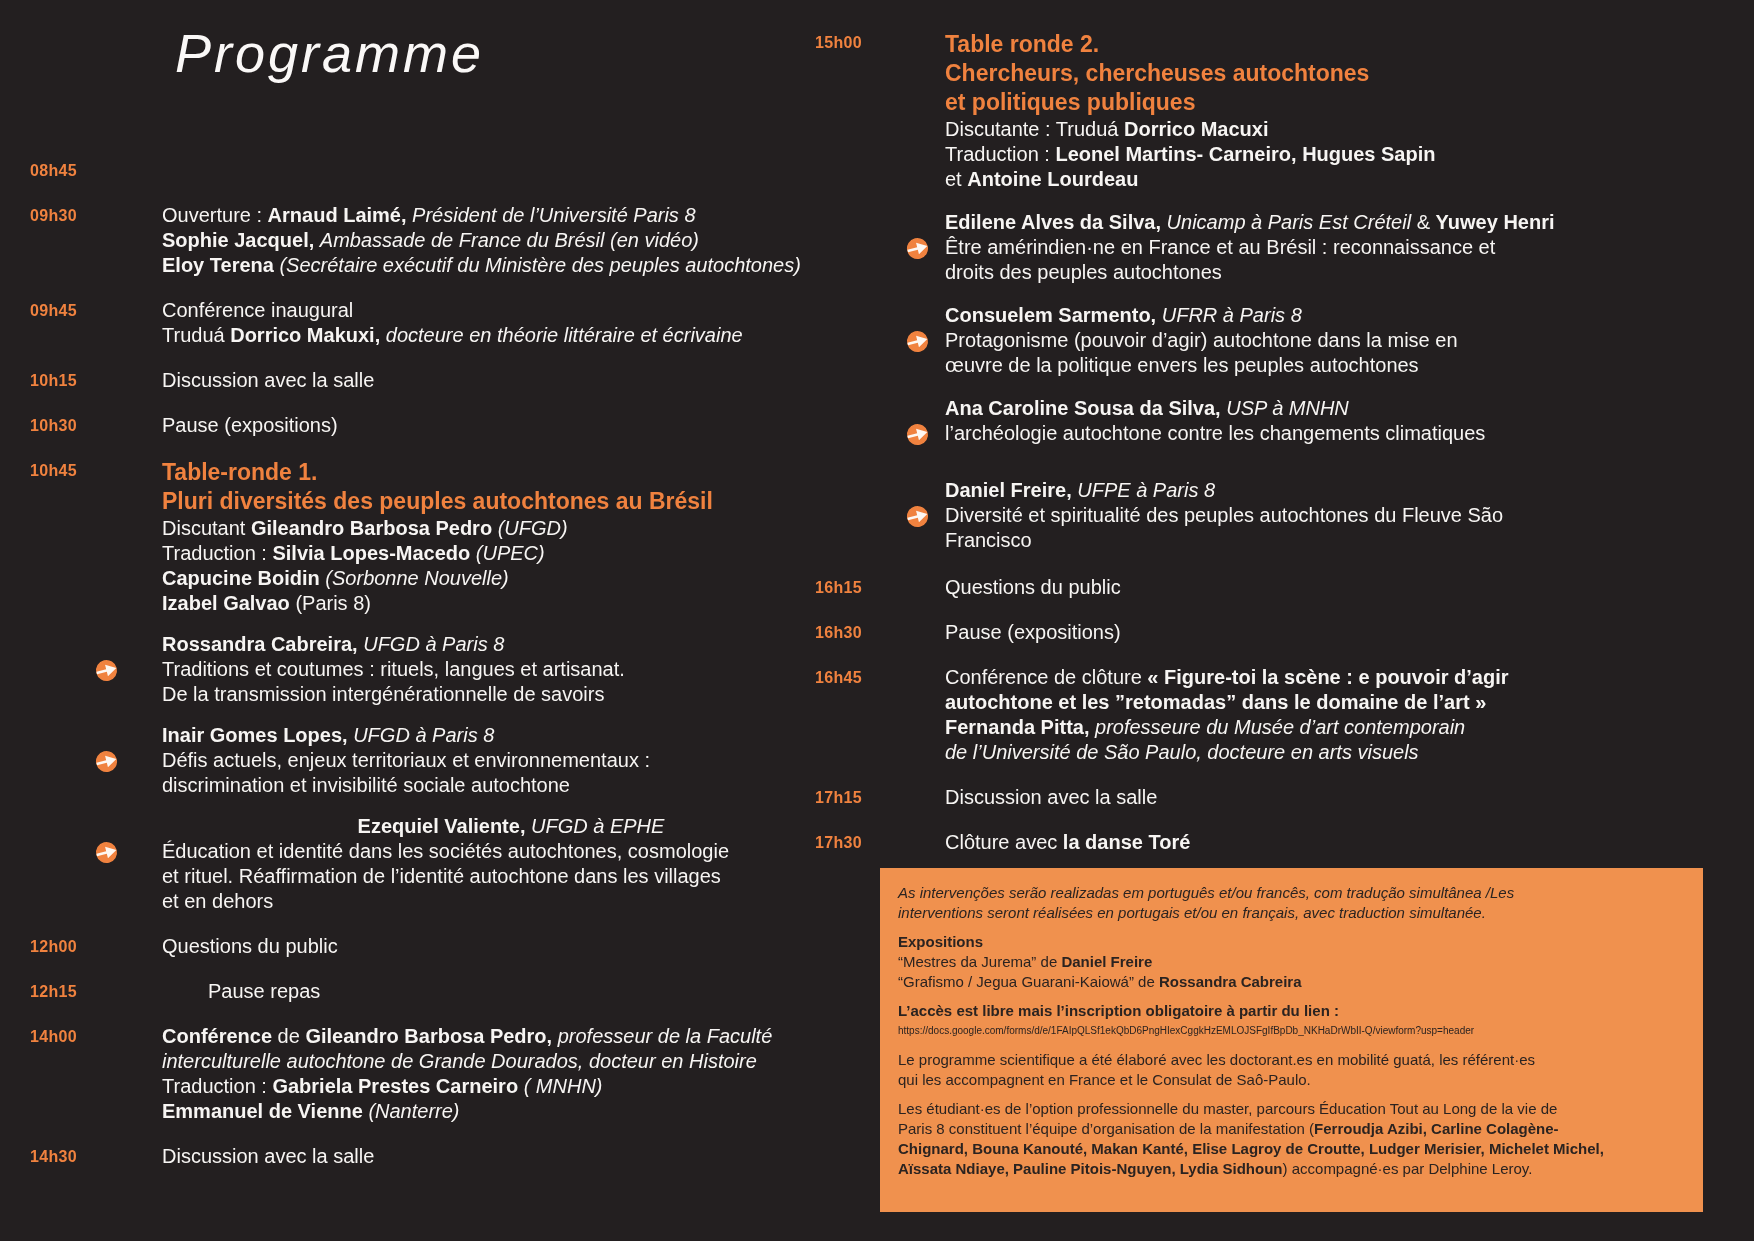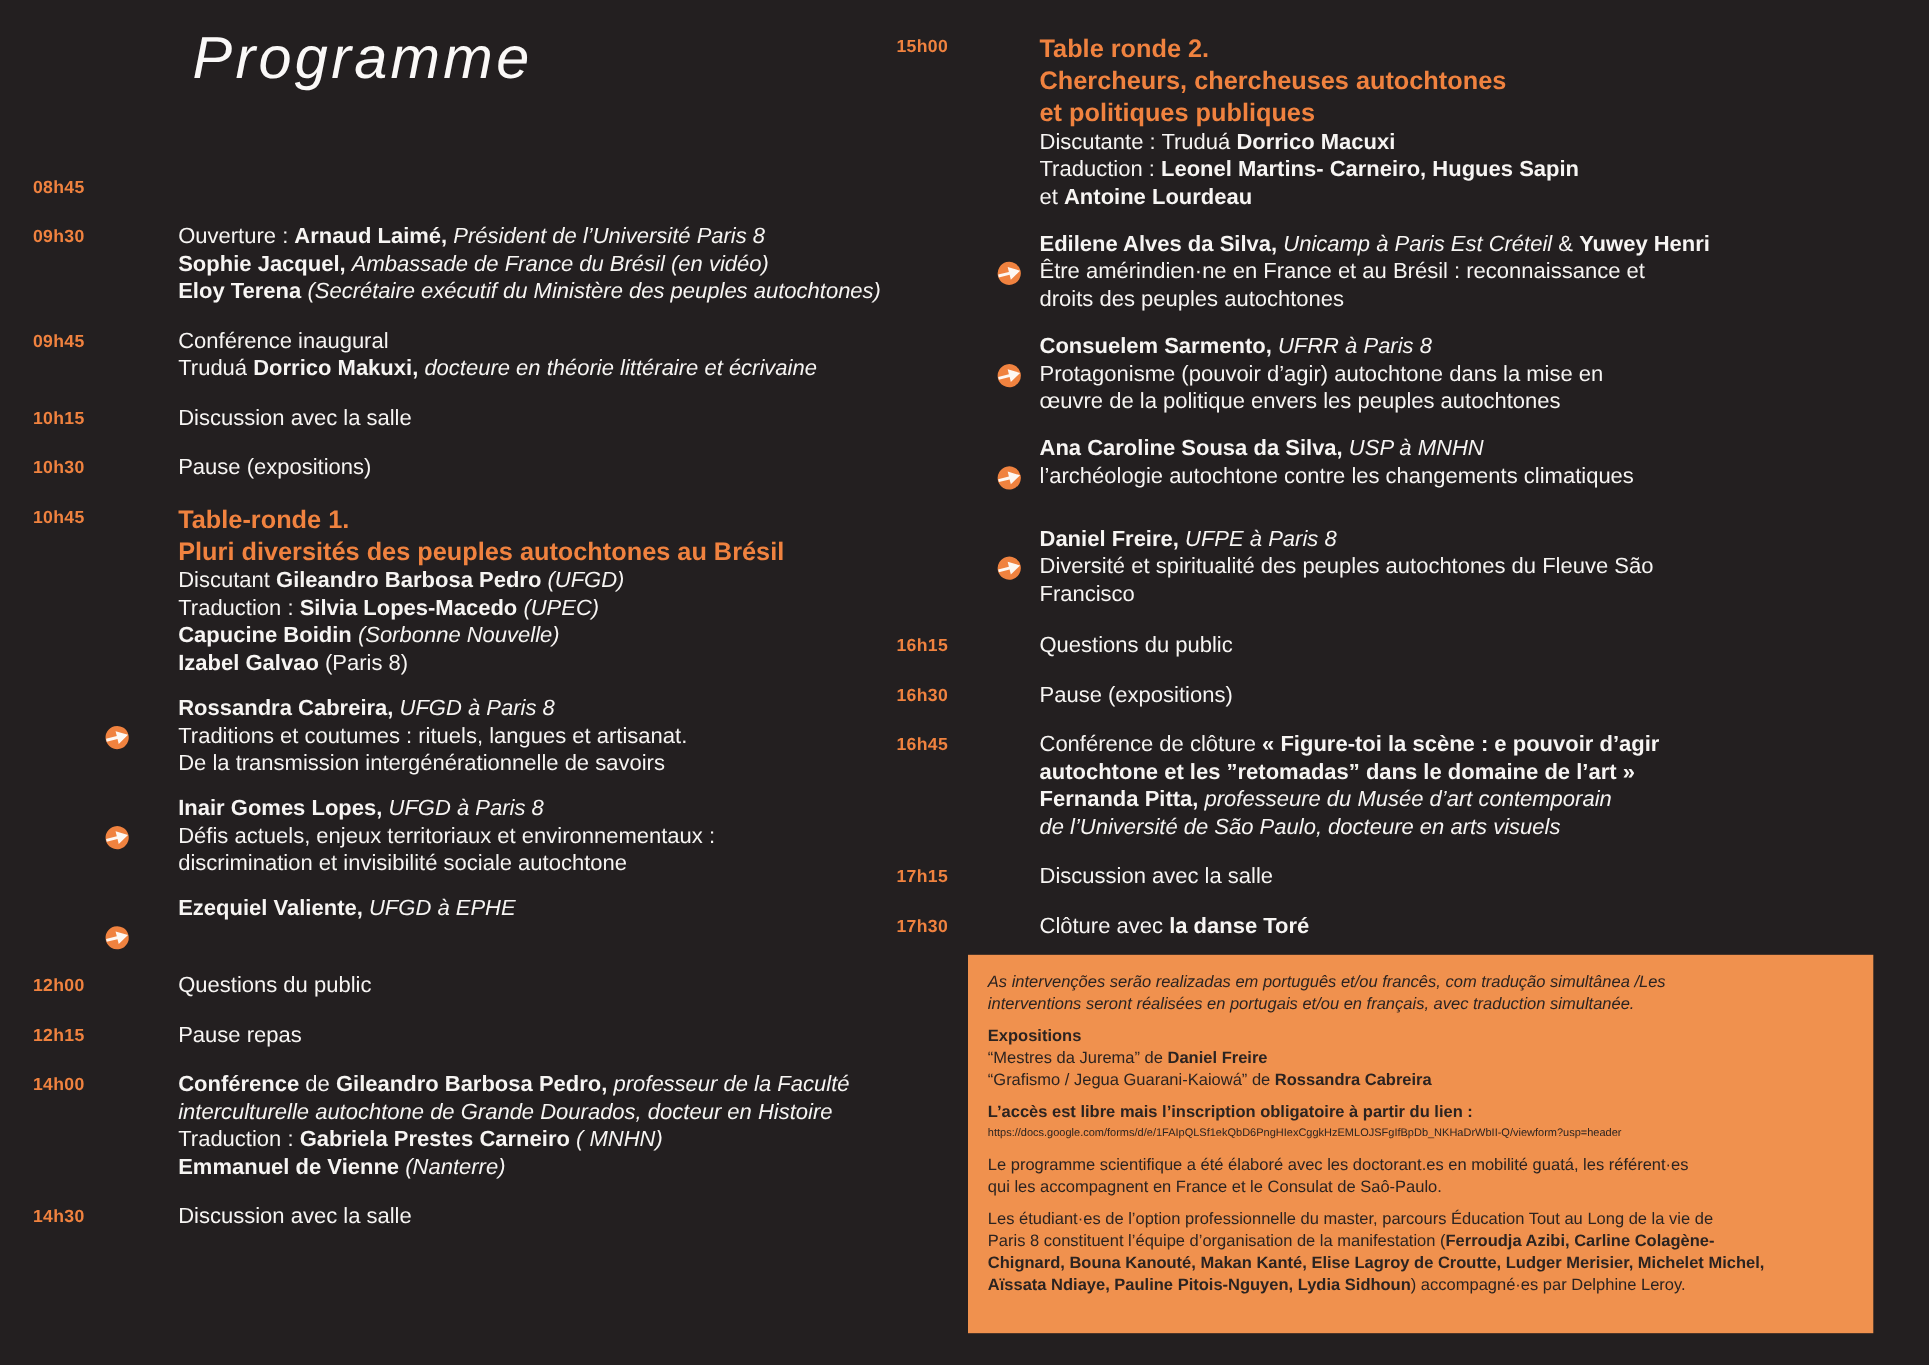--- a/index.html
+++ b/index.html
@@ -135,43 +135,48 @@
           <svg viewBox="0 0 24 24" class="bullet">
             <circle cx="12" cy="12" r="11" fill="var(--accent)"></circle>
             <path d="M1.5 10.6 L12 10.6 L12 5.8 L22.6 12 L12 18.2 L12 13.4 L1.5 13.4 Z" fill="#FDF7F2"></path>
           </svg>
         </div>
         <div class="content">
           <div class="line"><span>Défis actuels, enjeux territoriaux et environnementaux :</span></div>
           <div class="line"><span>discrimination et invisibilité sociale autochtone</span></div>
         </div>
       </div>
-      <div class="row" style="margin-top: 16px;">
+      <div class="row" style="margin-top: 16px; text-align: center;">
         <div class="gutter"></div>
         <div class="content">
           <div class="line"><span class="b ">Ezequiel Valiente, </span><span class="i">UFGD à EPHE</span></div>
         </div>
       </div>
       <div class="row">
         <div class="gutter has-bullet">
           <svg viewBox="0 0 24 24" class="bullet">
             <circle cx="12" cy="12" r="11" fill="var(--accent)"></circle>
             <path d="M1.5 10.6 L12 10.6 L12 5.8 L22.6 12 L12 18.2 L12 13.4 L1.5 13.4 Z" fill="#FDF7F2"></path>
           </svg>
         </div>
+        <div class="content">
+          <div class="line"><span>Éducation et identité dans les sociétés autochtones, cosmologie</span></div>
+          <div class="line"><span>et rituel. Réaffirmation de l’identité autochtone dans les villages</span></div>
+          <div class="line"><span>et en dehors</span></div>
+        </div>
       </div>
       <div class="row" style="margin-top: 20px;">
         <div class="gutter">
           <span class="time">12h00</span>
         </div>
         <div class="content">
           <div class="line"><span>Questions du public</span></div>
         </div>
       </div>
-      <div class="row" style="margin-top: 20px;">
+      <div class="row" style="margin-top: 20px; gap: 46px;">
         <div class="gutter">
           <span class="time">12h15</span>
         </div>
         <div class="content">
           <div class="line"><span>Pause repas</span></div>
         </div>
       </div>
       <div class="row" style="margin-top: 20px;">
         <div class="gutter">
           <span class="time">14h00</span>

